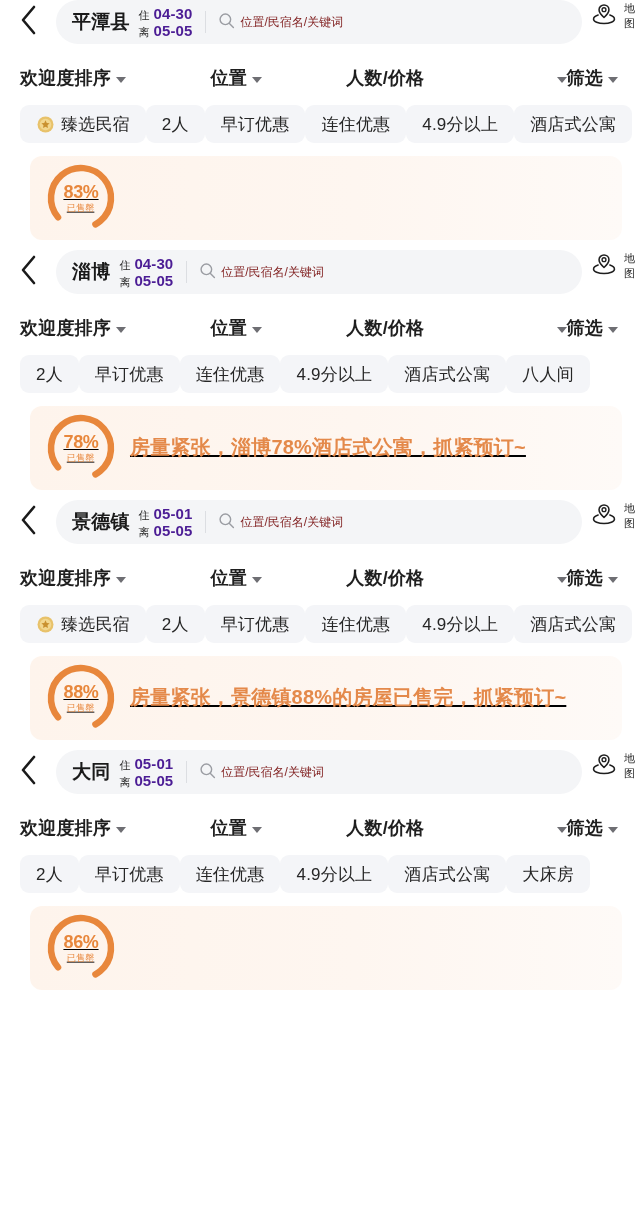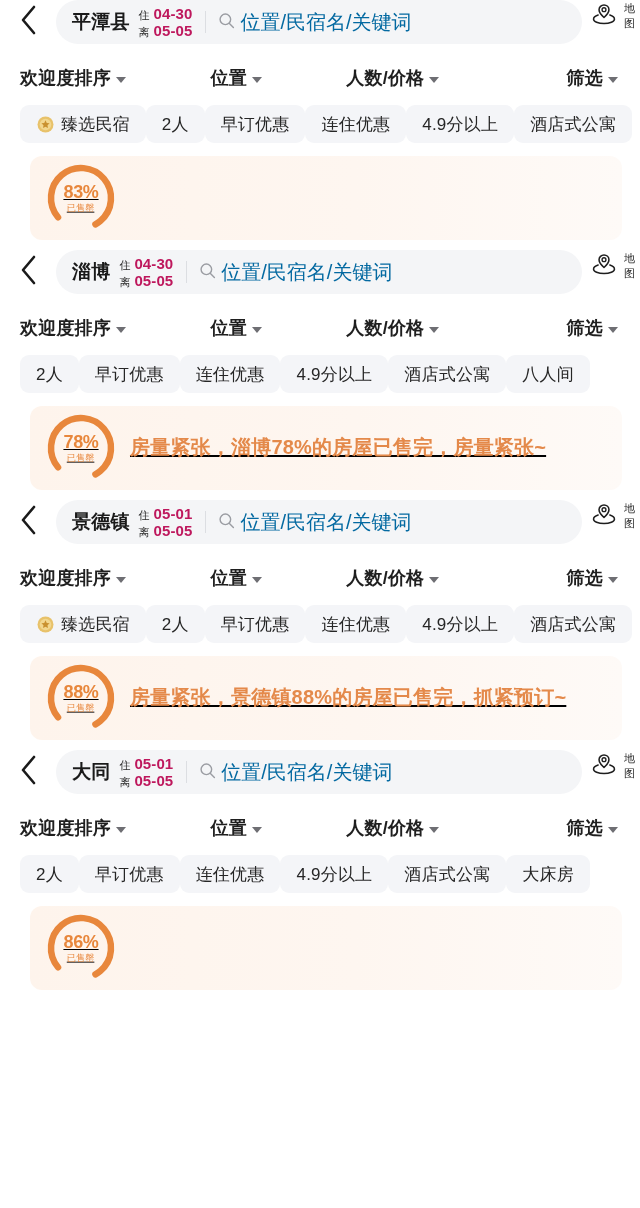--- a/index.html
+++ b/index.html
@@ -78,42 +78,42 @@
     align-items: baseline;
   }
   .date-label {
     font-size: 11px;
     color: #2b2b2b;
     margin-right: 4px;
   }
   .date-val {
     font-size: 15px;
     font-weight: bold;
-    color: #be185d;
+    color: #4c1d95;
     letter-spacing: 0.1px;
   }
 
   .pill-divider {
     width: 1px;
     height: 22px;
     background: #DCDEE2;
     margin: 0 12px 0 13px;
     flex: 0 0 1px;
   }
 
   .search-area {
     display: flex;
     align-items: center;
     min-width: 0;
     flex: 1 1 auto;
   }
   .search-icon { flex: 0 0 17px; margin-right: 5px; display: block; }
   .search-placeholder {
-    font-size: 20px;
-    color: #0369a1;
+    font-size: 12px;
+    color: #7f1d1d;
     white-space: nowrap;
     overflow: hidden;
   }
 
   .map-btn {
     flex: 0 0 48px;
     width: 48px;
     display: flex;
     align-items: center;
     justify-content: center;
@@ -136,21 +136,21 @@
   }
   .sort-item {
     display: flex;
     align-items: center;
     flex: 1 1 0;
     justify-content: center;
     white-space: nowrap;
   }
   .sort-item:first-child { justify-content: flex-start; flex: 0 0 auto; }
   .sort-item:nth-child(2) { flex: 1 1 0; justify-content: center; text-align: center; }
-  .sort-item:nth-child(3) { flex: 1 1 0; justify-content: flex-start; }
+  .sort-item:nth-child(3) { flex: 1 1 0; justify-content: space-between; }
   .sort-item:last-child { flex: 0 0 auto; margin-left: auto; }
 
   .sort-text {
     font-size: 18px;
     font-weight: bold;
     color: #1f1f1f;
     letter-spacing: 0.2px;
   }
   .caret {
     width: 0; height: 0;
@@ -417,21 +417,21 @@
       <div class="banner">
         <div class="ring-wrap">
           <svg width="78" height="78" viewBox="0 0 78 78" aria-hidden="true">
             <circle cx="39" cy="39" r="30" fill="none" stroke="#E8873C" stroke-width="6.5" stroke-linecap="round" stroke-dasharray="147.03 41.47" transform="rotate(140 39 39)"></circle>
           </svg>
           <div class="ring-text">
             <span class="ring-pct">78%</span>
             <span class="ring-sub">已售罄</span>
           </div>
         </div>
-        <div class="banner-text">房量紧张，淄博78%的房屋已售完，房量紧张~</div>
+        <div class="banner-text">房量紧张，淄博78%酒店式公寓，抓紧预订~</div>
       </div>
     </div>
     <div class="section">
       <div class="header">
         <div class="back-btn">
           <svg width="20" height="32" viewBox="0 0 20 32" fill="none" aria-hidden="true">
             <path d="M16 3 L5 16 L16 29" stroke="#1a1a1a" stroke-width="2.6" stroke-linecap="round" stroke-linejoin="round"></path>
           </svg>
         </div>
         <div class="search-pill">

